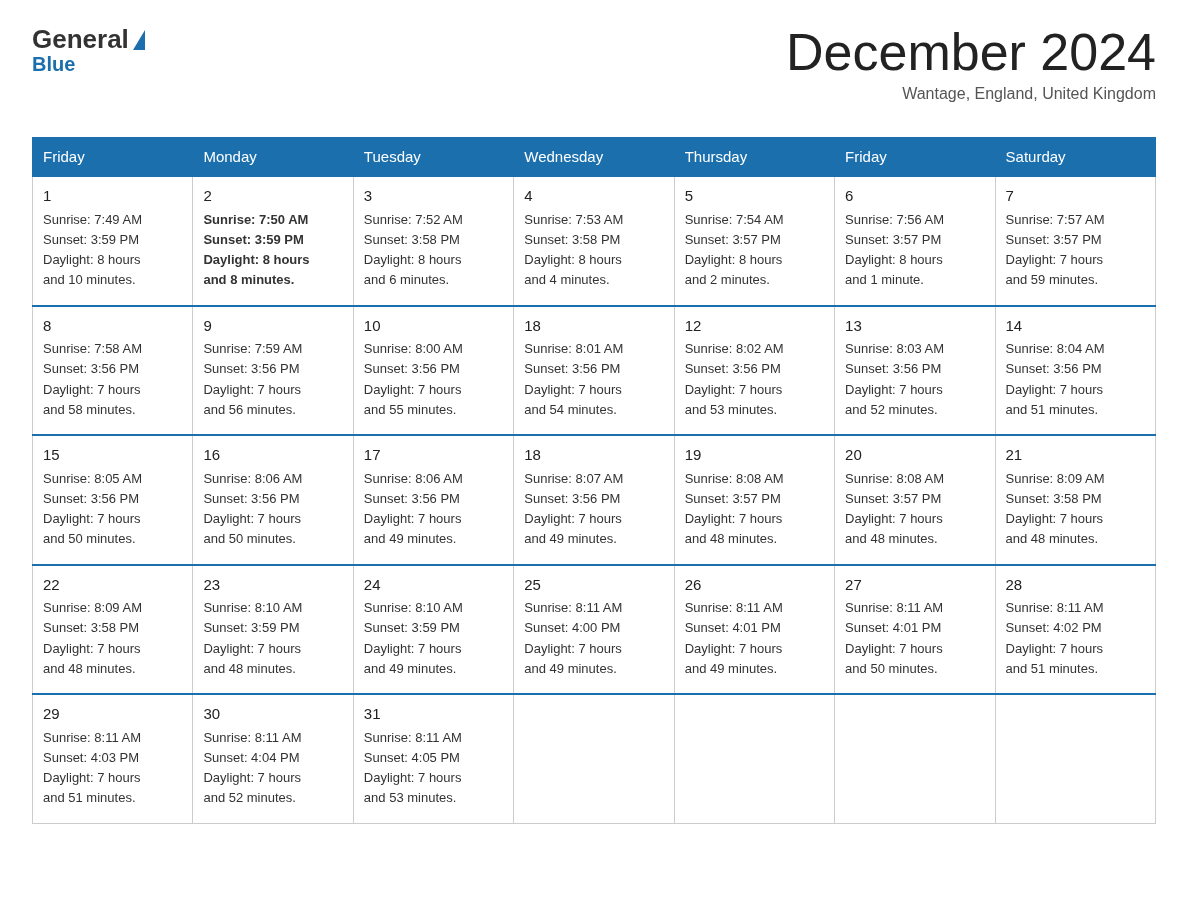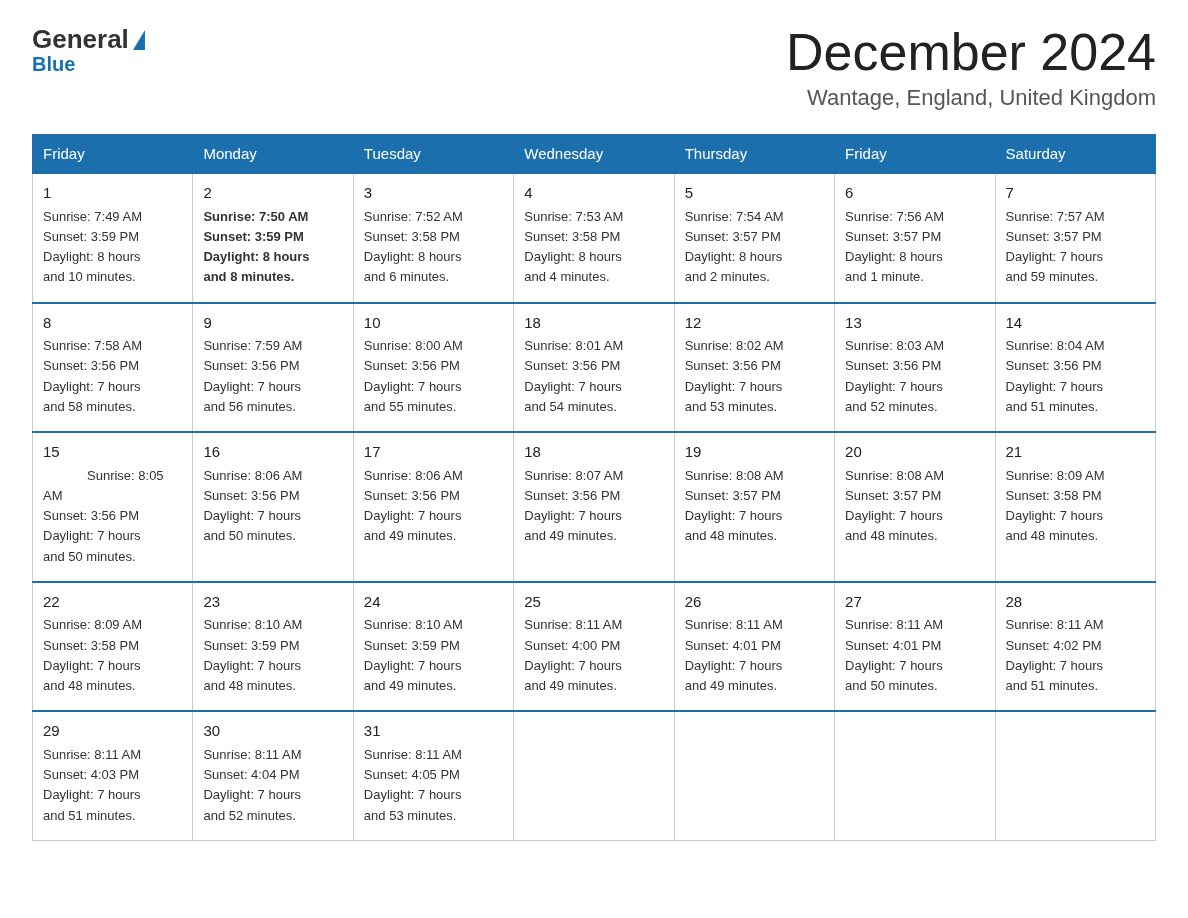--- a/index.html
+++ b/index.html
@@ -7,21 +7,21 @@
       font-family: Arial, sans-serif;
       background: #ffffff;
       padding: 24px 32px;
       width: 1188px;
       min-height: 918px;
     }
     .header {
       display: flex;
       justify-content: space-between;
       align-items: flex-start;
-      margin-bottom: 23px;
+      margin-bottom: 34px;
     }
     .logo {
       display: flex;
       flex-direction: column;
       align-items: flex-start;
     }
     .logo-top {
       display: flex;
       align-items: center;
       gap: 2px;
@@ -49,21 +49,21 @@
     .title-block {
       text-align: right;
     }
     .month-title {
       font-size: 52px;
       font-weight: 300;
       color: #222;
       line-height: 1.1;
     }
     .location {
-      font-size: 22px;
+      font-size: 16px;
       color: #555;
       margin-top: 4px;
     }
     table {
       width: 100%;
       border-collapse: collapse;
       font-size: 13.5px;
     }
     thead tr th {
       background-color: #1a6fac;
@@ -187,21 +187,21 @@
         <td><span class="day-num">13</span><span class="day-info" style="white-space: pre-line;">Sunrise: 8:03 AM
 Sunset: 3:56 PM
 Daylight: 7 hours
 and 52 minutes.</span></td>
         <td><span class="day-num">14</span><span class="day-info" style="white-space: pre-line;">Sunrise: 8:04 AM
 Sunset: 3:56 PM
 Daylight: 7 hours
 and 51 minutes.</span></td>
       </tr>
       <tr>
-        <td><span class="day-num">15</span><span class="day-info" style="white-space: pre-line; margin-left: 44px;">Sunrise: 8:05 AM
+        <td><span class="day-num">15</span><span class="day-info" style="white-space: pre-line;">Sunrise: 8:05 AM
 Sunset: 3:56 PM
 Daylight: 7 hours
 and 50 minutes.</span></td>
         <td><span class="day-num">16</span><span class="day-info" style="white-space: pre-line;">Sunrise: 8:06 AM
 Sunset: 3:56 PM
 Daylight: 7 hours
 and 50 minutes.</span></td>
         <td><span class="day-num">17</span><span class="day-info" style="white-space: pre-line;">Sunrise: 8:06 AM
 Sunset: 3:56 PM
 Daylight: 7 hours

